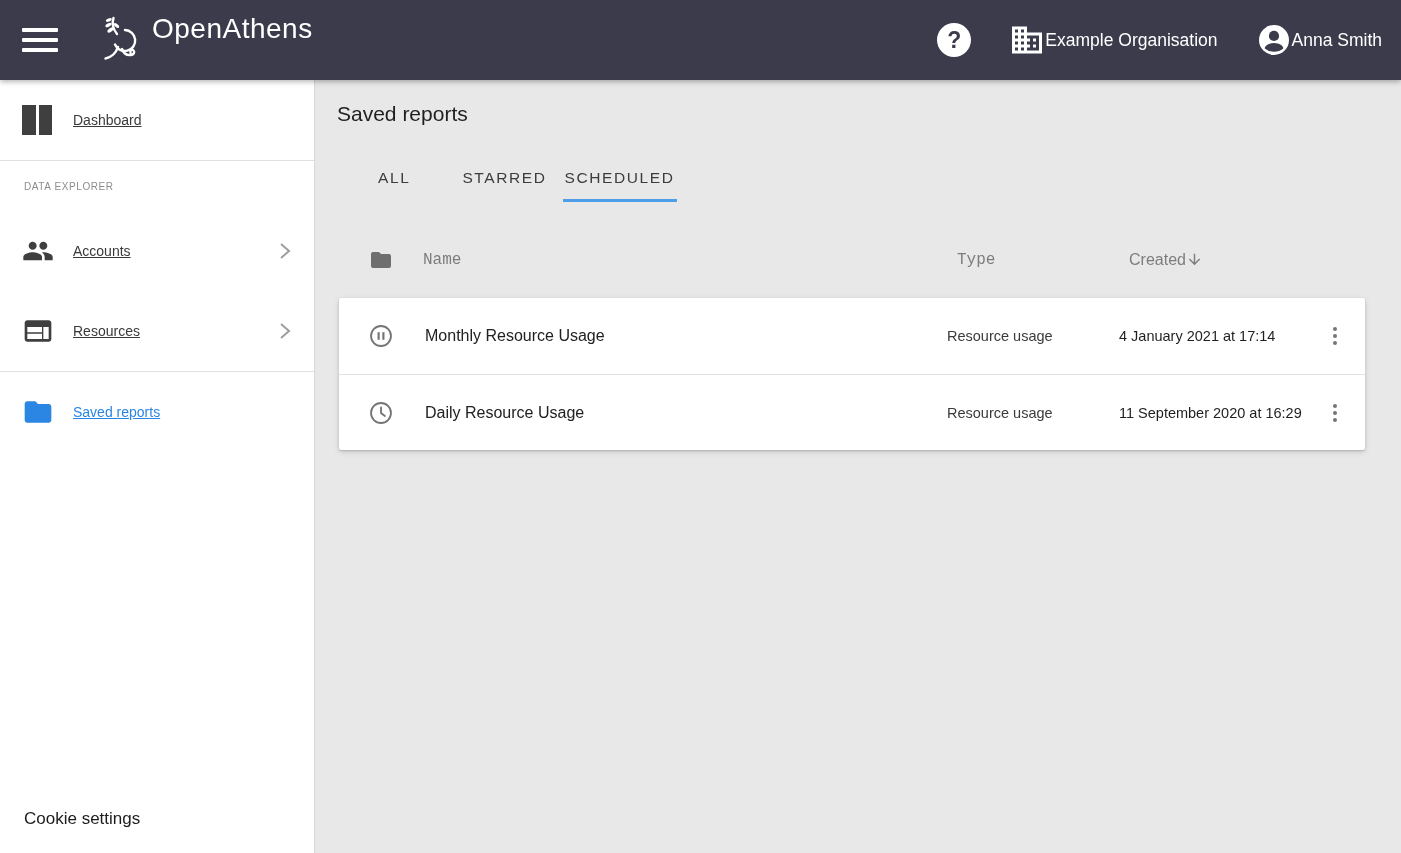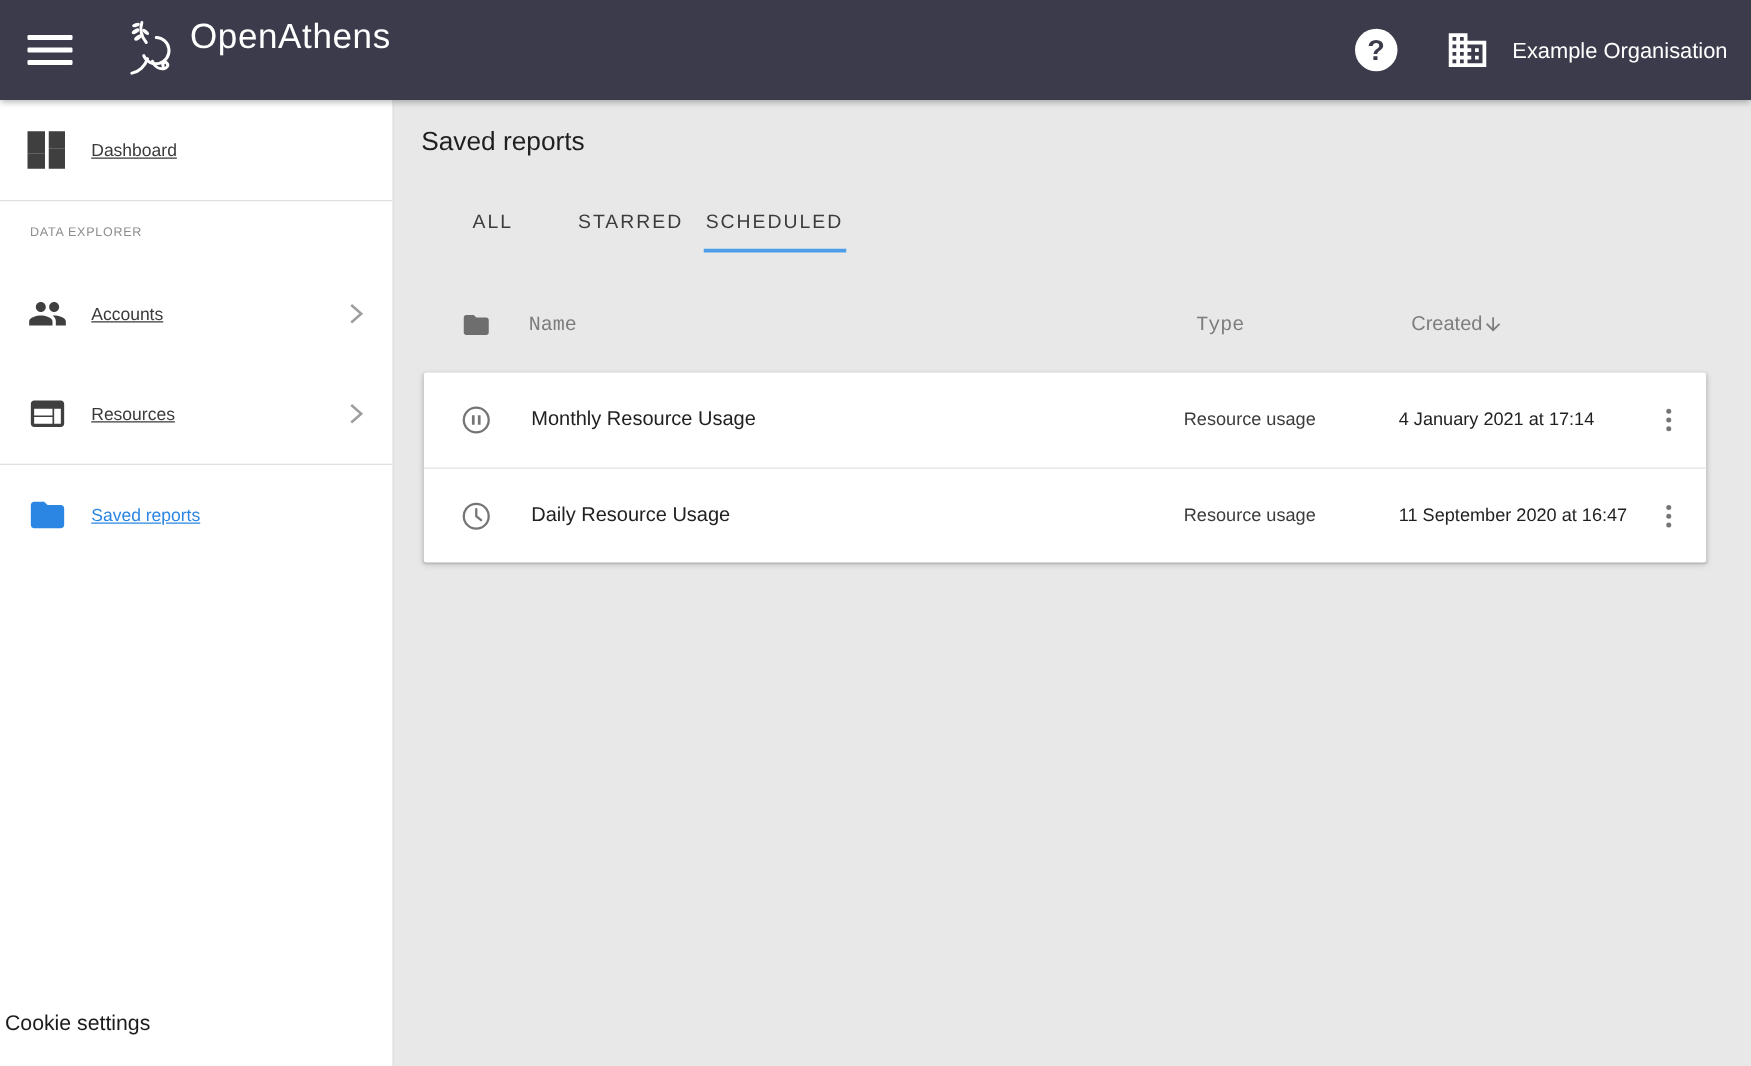--- a/index.html
+++ b/index.html
@@ -27,21 +27,21 @@
   .logo-wordmark {
     color: #fff; font-size: 28px; font-weight: 400; letter-spacing: 0.5px;
   }
   .appbar-spacer { flex: 1; }
   .appbar-right { display: flex; align-items: center; gap: 38px; }
   .help-circle {
     width: 34px; height: 34px; border-radius: 50%; background: #fff;
     color: #3b3b4b; font-weight: 700; font-size: 23px;
     display: flex; align-items: center; justify-content: center; cursor: pointer;
   }
-  .appbar-group { display: flex; align-items: center; gap: 18px; cursor: pointer; }
+  .appbar-group { display: flex; align-items: center; cursor: pointer; }
   .appbar-label { color: #fff; font-size: 17.5px; }
 
   
   .shell { display: flex; height: 773px; }
 
   
   .sidebar {
     position: relative;
     width: 315px; background: #fff; border-right: 1px solid #d9d9d9;
     flex-shrink: 0;
@@ -59,21 +59,21 @@
     font-size: 10px; color: #8c8c8c; letter-spacing: 0.6px;
   }
   .dash-icon { width: 30px; height: 30px; display: grid;
     grid-template-columns: 1fr 1fr; grid-template-rows: 14px 4px 12px; gap: 0 3px; }
   .dash-icon i { background: #3f3f3f; display: block; }
   .dash-icon .a { grid-column: 1; grid-row: 1 / span 2; }
   .dash-icon .b { grid-column: 2; grid-row: 1; }
   .dash-icon .c { grid-column: 1; grid-row: 3; }
   .dash-icon .d { grid-column: 2; grid-row: 2 / span 2; }
   .cookie-settings {
-    position: absolute; left: 4px; bottom: 24px;
+    position: absolute; left: 24px; bottom: 24px;
     font-size: 17px; color: #1c1c1c; cursor: pointer;
   }
 
   
   .main { flex: 1; overflow: hidden; }
   .page-title {
     margin: 22px 0 0 22px; font-size: 21px; color: #1f1f1f; font-weight: 400;
   }
   .tabs { display: flex; margin: 28px 0 0 61px; height: 48px; }
   .tab {
@@ -150,20 +150,30 @@
 
     <div class="appbar-group">
       <span>
         <svg width="36" height="36" viewBox="0 0 24 24" fill="#ffffff">
           <path d="M12 7V3H2v18h20V7H12zM6 19H4v-2h2v2zm0-4H4v-2h2v2zm0-4H4V9h2v2zm0-4H4V5h2v2zm4 12H8v-2h2v2zm0-4H8v-2h2v2zm0-4H8V9h2v2zm0-4H8V5h2v2zm10 12h-8v-2h2v-2h-2v-2h2v-2h-2V9h8v10zm-2-8h-2v2h2v-2zm0 4h-2v2h2v-2z"></path>
         </svg>
       </span>
       <span class="appbar-label">Example Organisation</span>
     </div>
 
+    <div class="appbar-group">
+      <span>
+        <svg width="36" height="36" viewBox="0 0 24 24">
+          <circle cx="12" cy="12" r="10" fill="#ffffff"></circle>
+          <circle cx="12" cy="9.3" r="3.4" fill="#3b3b4b"></circle>
+          <path d="M12 14 c-3.6 0 -6.2 1.9 -6.2 3.6 a10 10 0 0 0 12.4 0 C18.2 15.9 15.6 14 12 14z" fill="#3b3b4b"></path>
+        </svg>
+      </span>
+      <span class="appbar-label">Anna Smith</span>
+    </div>
   </div>
 </header>
 
 <div class="shell">
 
   <nav class="sidebar">
     <div class="nav-item">
       <span class="nav-icon">
         <div class="dash-icon">
             <i class="a"></i>
@@ -273,21 +283,21 @@
 
       <div class="grid-row row">
         <span class="col-icon">
           <svg width="26" height="26" viewBox="0 0 24 24" fill="none" stroke="#757575" stroke-width="1.7" stroke-linecap="round">
             <circle cx="12" cy="12" r="9.2"></circle>
             <path d="M12 6.8 V12 L15.6 14.8"></path>
           </svg>
         </span>
         <span class="cell-name">Daily Resource Usage</span>
         <span class="cell-type">Resource usage</span>
-        <span class="cell-created">11 September 2020 at 16:47</span>
+        <span class="cell-created">11 September 2020 at 16:29</span>
         <span class="col-icon">
           <span class="kebab">
               <i></i>
               <i></i>
               <i></i>
             </span>
         </span>
       </div>
 
     </div>

